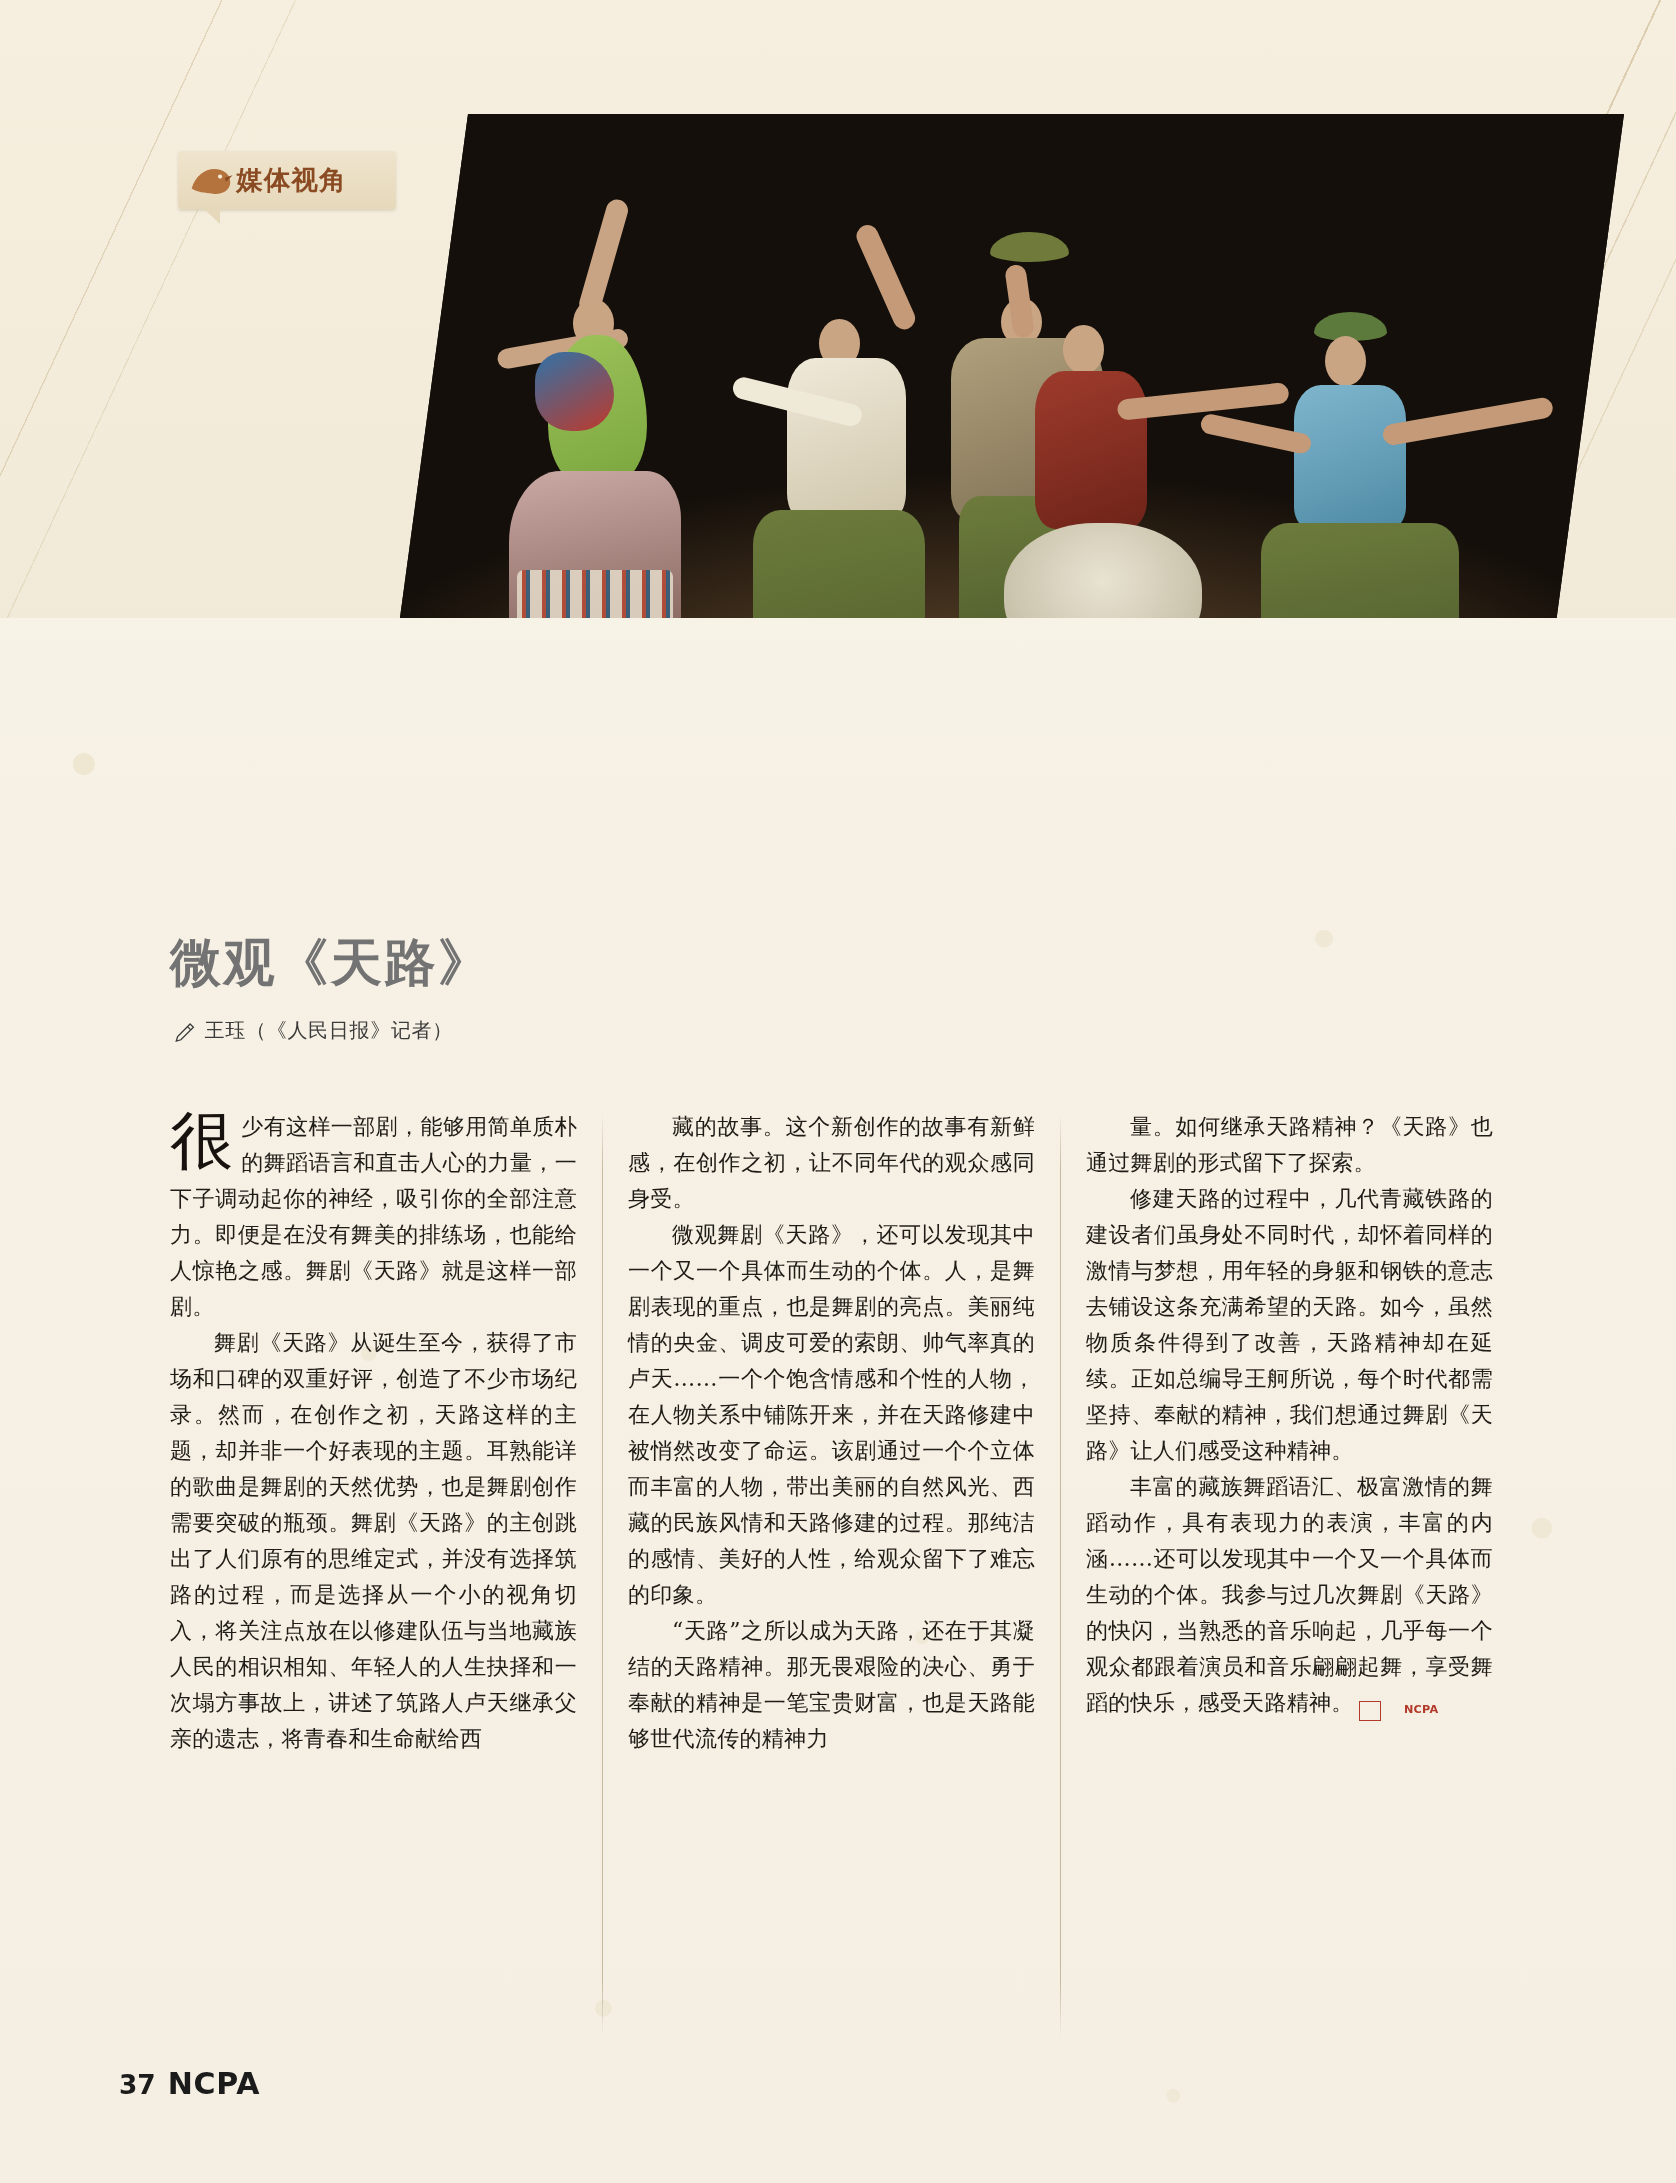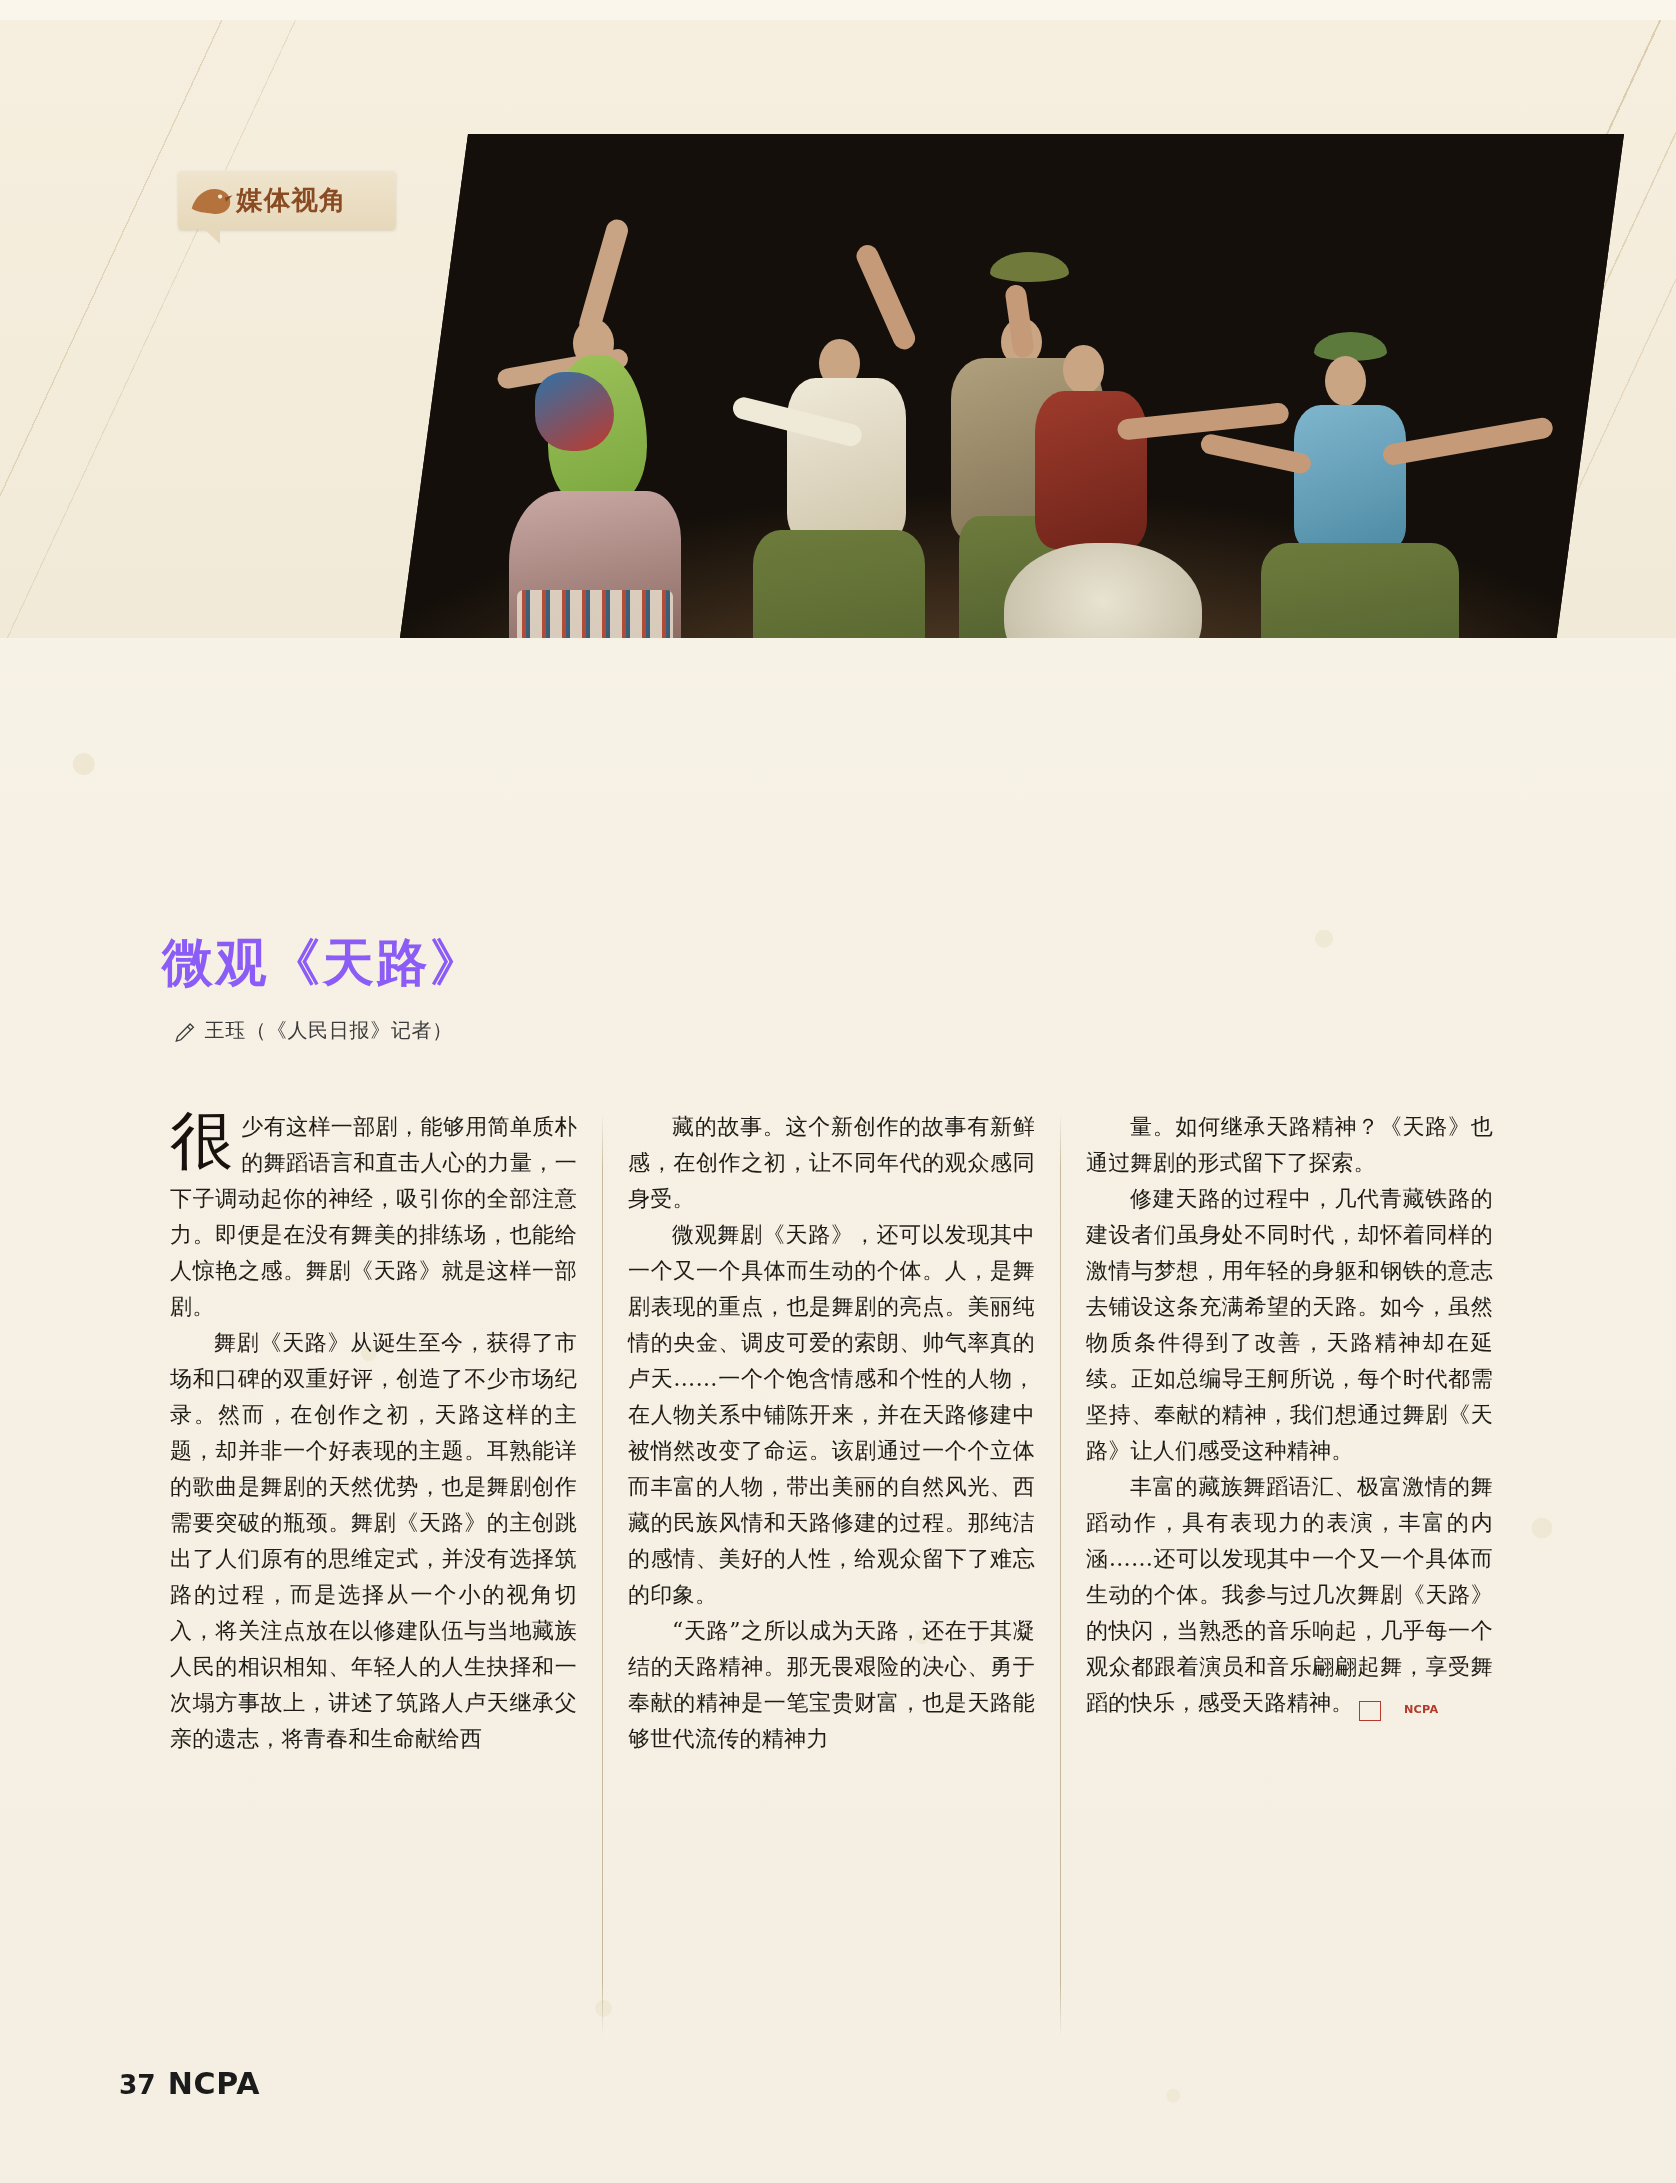--- a/index.html
+++ b/index.html
@@ -26,21 +26,20 @@
       radial-gradient(circle at 92% 70%, rgba(214,198,150,.20) 0 10px, rgba(214,198,150,0) 10.6px),
       radial-gradient(circle at 36% 92%, rgba(214,198,150,.18) 0 8px, rgba(214,198,150,0) 8.6px),
       radial-gradient(circle at 70% 96%, rgba(214,198,150,.16) 0 6.6px, rgba(214,198,150,0) 7.3px),
       linear-gradient(180deg,#faf6ec 0%,#f6f1e4 40%,#f4efe2 100%);
     pointer-events:none;
   }
   
   .hero{
     position:absolute;left:0;top:0;width:1676px;height:618px;
     overflow:hidden;
-    margin-top:20px;
   }
   .hero-bg{
     position:absolute;inset:0;
     background:linear-gradient(180deg,#f6efdf 0%, #f3ecdb 60%, #f1ead8 100%);
   }
   
   .hero-lines{
     position:absolute;right:0;top:0;width:462px;height:845px;
     background:
       linear-gradient(115deg, rgba(0,0,0,0) 0 52%, rgba(193,166,120,.45) 52% 52.25%, rgba(0,0,0,0) 52.25%),
@@ -96,23 +95,23 @@
     width:45px;height:37px;margin-left:10.6px;position:relative;flex:0 0 auto;
   }
   .tag-icon svg{display:block}
   .tag-text{
     font-family:"DejaVu Sans","Liberation Sans",sans-serif;
     font-size:26.4px;font-weight:700;color:#8a4b23;letter-spacing:1.3px;
     margin-left:2.6px;
   }
   
   .headline{
-    position:absolute;left:162px;top:895px;
+    position:absolute;left:170px;top:895px;
     font-family:Liberation Serif, serif;
-    font-size:51px;font-weight:700;color:#8b5cf6;letter-spacing:2.6px;
+    font-size:51px;font-weight:700;color:#737373;letter-spacing:2.6px;
   }
   .byline{
     position:absolute;left:173px;top:1017px;
     display:flex;align-items:flex-end;gap:9.2px;
     font-family:"DejaVu Sans","Liberation Sans",sans-serif;
     font-size:20px;color:#3b3b3b;letter-spacing:0.7px;
   }
   .pen-icon{width:22.4px;height:22.4px;display:block}
   
   .cols{

